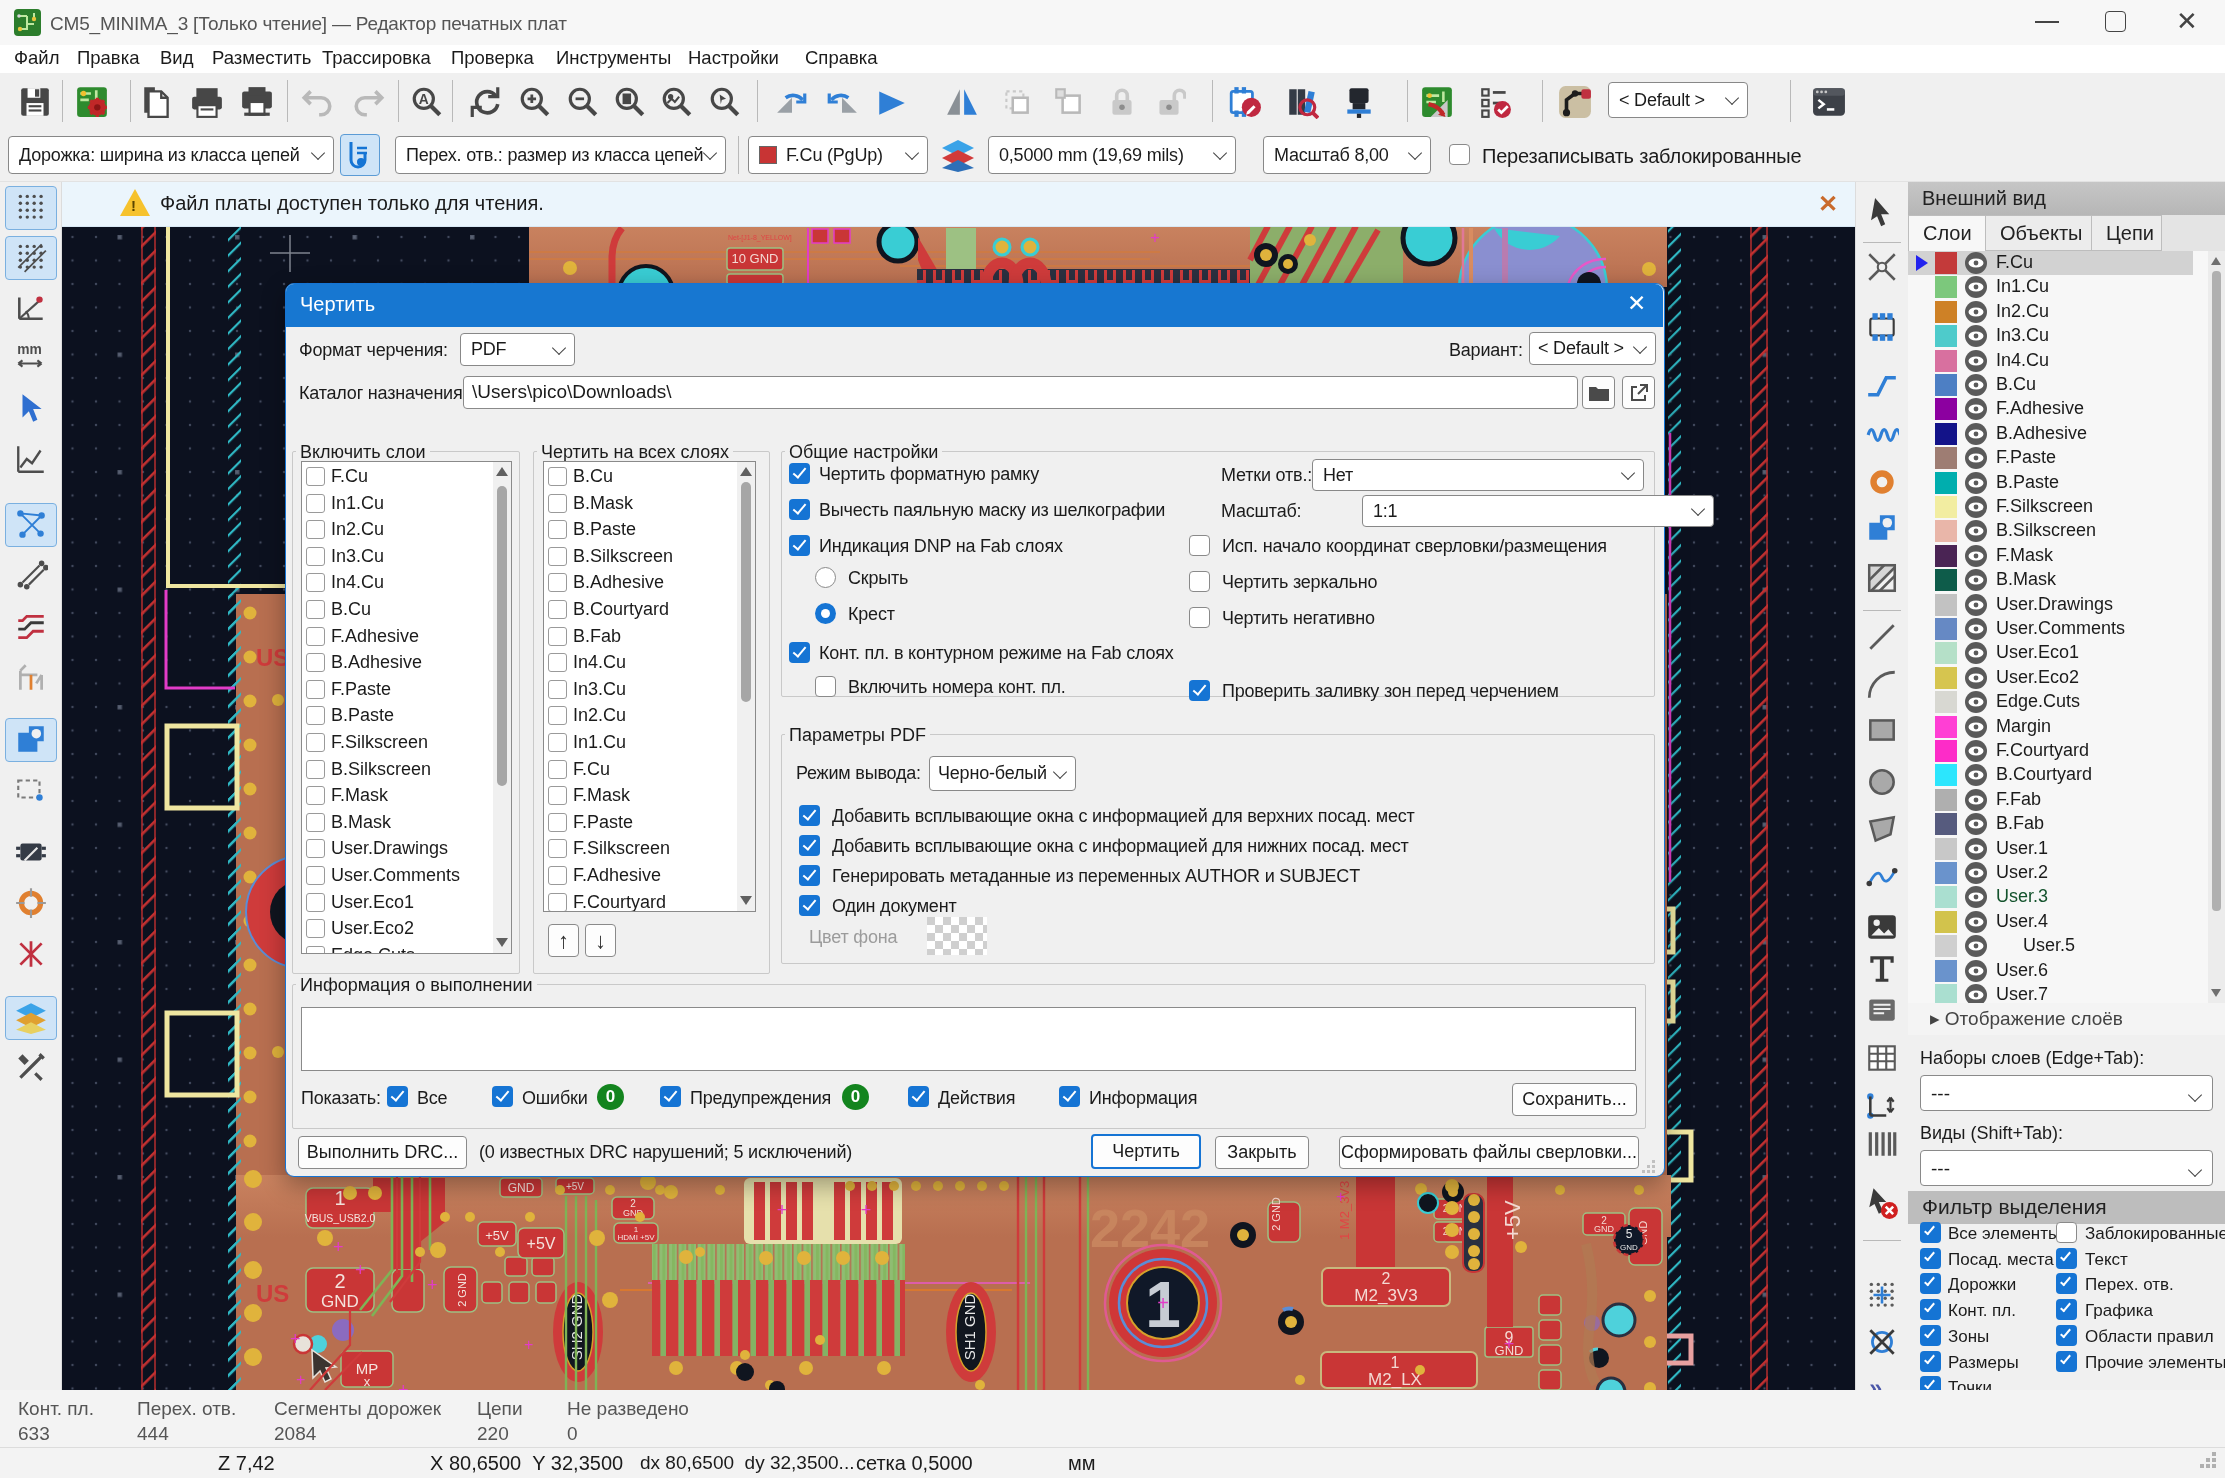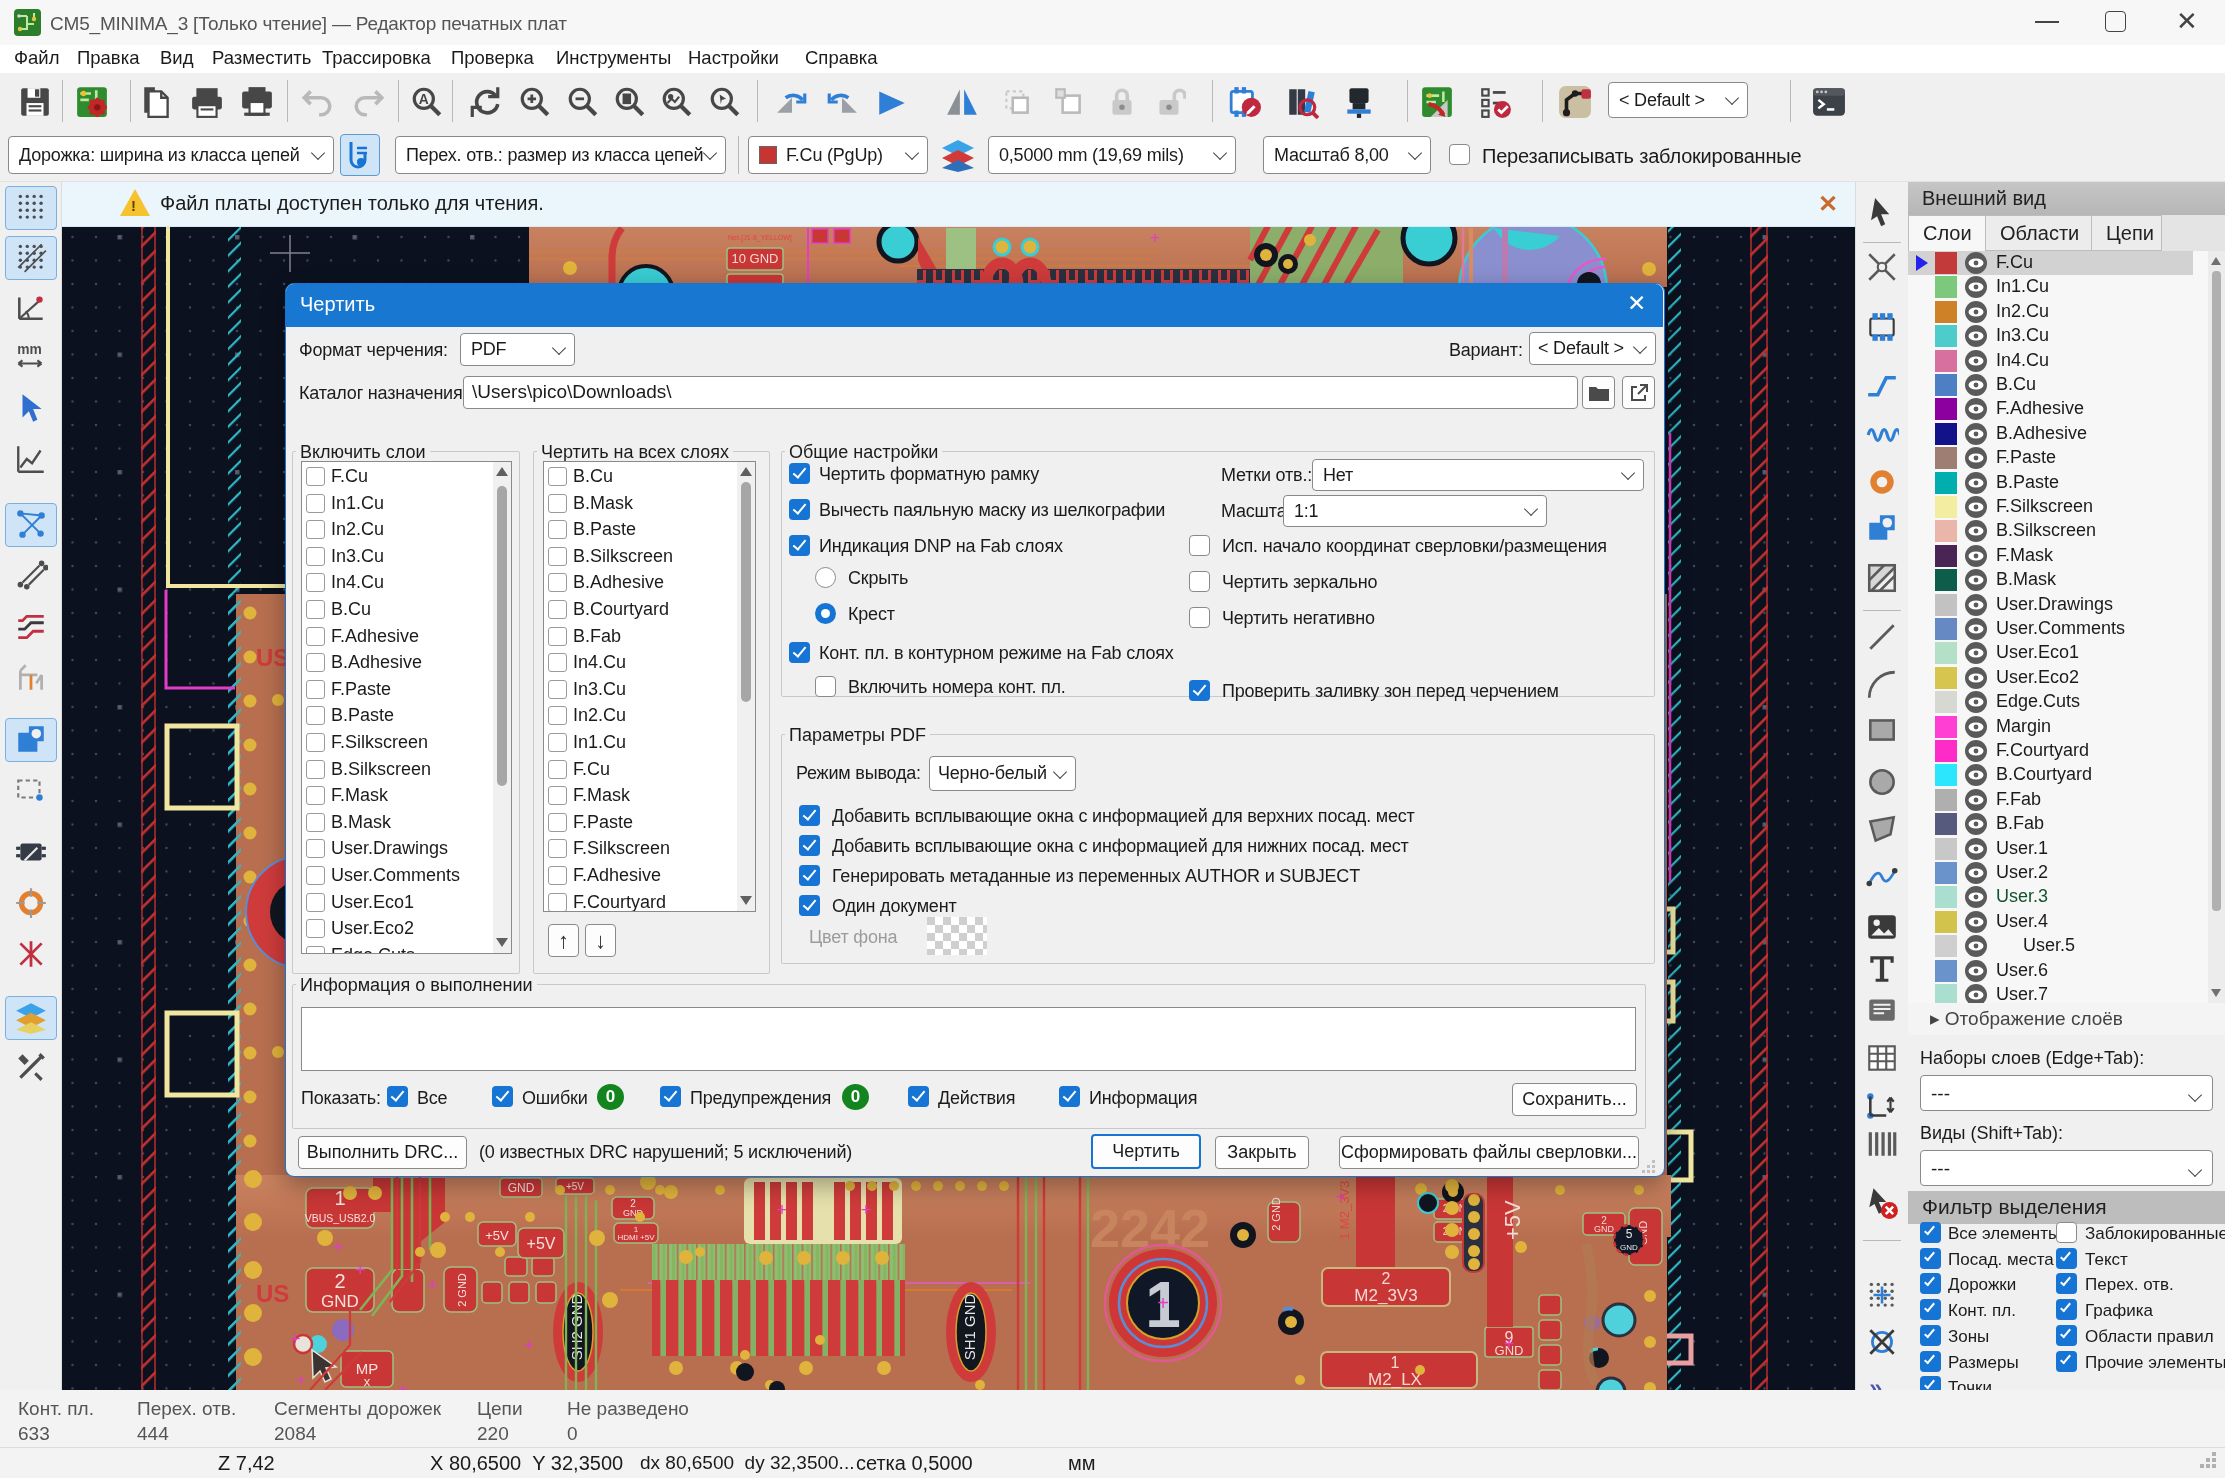--- a/index.html
+++ b/index.html
@@ -870,21 +870,21 @@
 
 <div id="rpanel" class="abs" style="left:1908px;top:182px;width:317px;height:1296px;background:#f0f0f0">
       <div class="abs" style="left: 0px; top: 0px; width: 317px; height: 33px; background: linear-gradient(rgb(198, 198, 198), rgb(182, 182, 182));">
         <span style="position:absolute;left:14px;top:5px;font-size:20px;color:#222">Внешний вид</span>
       </div>
       <div class="abs" style="left: 0px; top: 33px; width: 317px; height: 36px; background: rgb(228, 228, 228);"></div>
       <div class="abs" style="left: 0px; top: 33px; width: 78px; height: 36px; background: rgb(247, 247, 247); border-top: 1px solid rgb(189, 189, 189); border-right: 1px solid rgb(189, 189, 189); border-left: 1px solid rgb(189, 189, 189); border-image: initial; border-bottom: none;">
         <span style="position:absolute;left:14px;top:6px;font-size:20px;color:#222">Слои</span>
       </div>
       <div class="abs" style="left: 78px; top: 33px; width: 106px; height: 36px; background: rgb(236, 236, 236); border-top: 1px solid rgb(189, 189, 189); border-right: 1px solid rgb(189, 189, 189); border-bottom: 1px solid rgb(189, 189, 189); border-image: initial; border-left: none;">
-        <span style="position:absolute;left:14px;top:6px;font-size:20px;color:#222">Области</span>
+        <span style="position:absolute;left:14px;top:6px;font-size:20px;color:#222">Объекты</span>
       </div>
       <div class="abs" style="left: 184px; top: 33px; width: 70px; height: 36px; background: rgb(236, 236, 236); border-top: 1px solid rgb(189, 189, 189); border-right: 1px solid rgb(189, 189, 189); border-bottom: 1px solid rgb(189, 189, 189); border-image: initial; border-left: none;">
         <span style="position:absolute;left:14px;top:6px;font-size:20px;color:#222">Цепи</span>
       </div>
       <div class="abs" style="left: 0px; top: 69px; width: 300px; height: 752px; background: rgb(247, 247, 247);"></div>
       <div class="abs" style="left: 0px; top: 69px; width: 285px; height: 24px; background: rgb(210, 210, 210);"></div>
       <div class="abs" style="left: 8px; top: 73px; width: 0px; height: 0px; border-top: 8px solid transparent; border-bottom: 8px solid transparent; border-left: 12px solid rgb(34, 34, 238);"></div>
       <div class="abs" style="left: 27px; top: 70px; width: 22px; height: 22px; background: rgb(195, 58, 58);"></div>
       <div class="abs" style="left: 57px; top: 70px; width: 22px; height: 22px; background: rgb(90, 90, 90); border-radius: 50%;"><svg width="22" height="22" viewBox="0 0 22 22">
           <ellipse cx="11" cy="11" rx="7.5" ry="4.6" fill="#fff"></ellipse>
@@ -1272,21 +1272,21 @@
   <div class="abs" style="left:529px;top:319px;width:21px;height:21px;border-radius:50%;background:#1574d4"></div>
       <div class="abs" style="left:535px;top:325px;width:9px;height:9px;border-radius:50%;background:#fff"></div>
       <div class="lbl" style="left:562px;top:320px">Крест</div>
   <div class="cb" style="left:503px;top:358px"></div>
       <div class="lbl" style="left:533px;top:359px">Конт. пл. в контурном режиме на Fab слоях</div>
   <div class="cbu" style="left:529px;top:392px"></div>
       <div class="lbl" style="left:562px;top:393px">Включить номера конт. пл.</div>
   <div class="lbl" style="left:935px;top:181px">Метки отв.:</div>
   <div class="dd" style="left:1026px;top:175px;width:332px;height:32px">Нет<span class="chev"></span></div>
   <div class="lbl" style="left:935px;top:217px">Масштаб:</div>
-  <div class="dd" style="left:997px;top:211px;width:264px;height:32px">1:1<span class="chev"></span></div>
+  <div class="dd" style="left:1076px;top:211px;width:352px;height:32px">1:1<span class="chev"></span></div>
   <div class="cbu" style="left:903px;top:251px"></div>
       <div class="lbl" style="left:936px;top:252px">Исп. начало координат сверловки/размещения</div>
   <div class="cbu" style="left:903px;top:287px"></div>
       <div class="lbl" style="left:936px;top:288px">Чертить зеркально</div>
   <div class="cbu" style="left:903px;top:323px"></div>
       <div class="lbl" style="left:936px;top:324px">Чертить негативно</div>
   <div class="cb" style="left:903px;top:396px"></div>
       <div class="lbl" style="left:936px;top:397px">Проверить заливку зон перед черчением</div>
 
   <div class="grp" style="left:495px;top:450px;width:874px;height:230px"></div>

